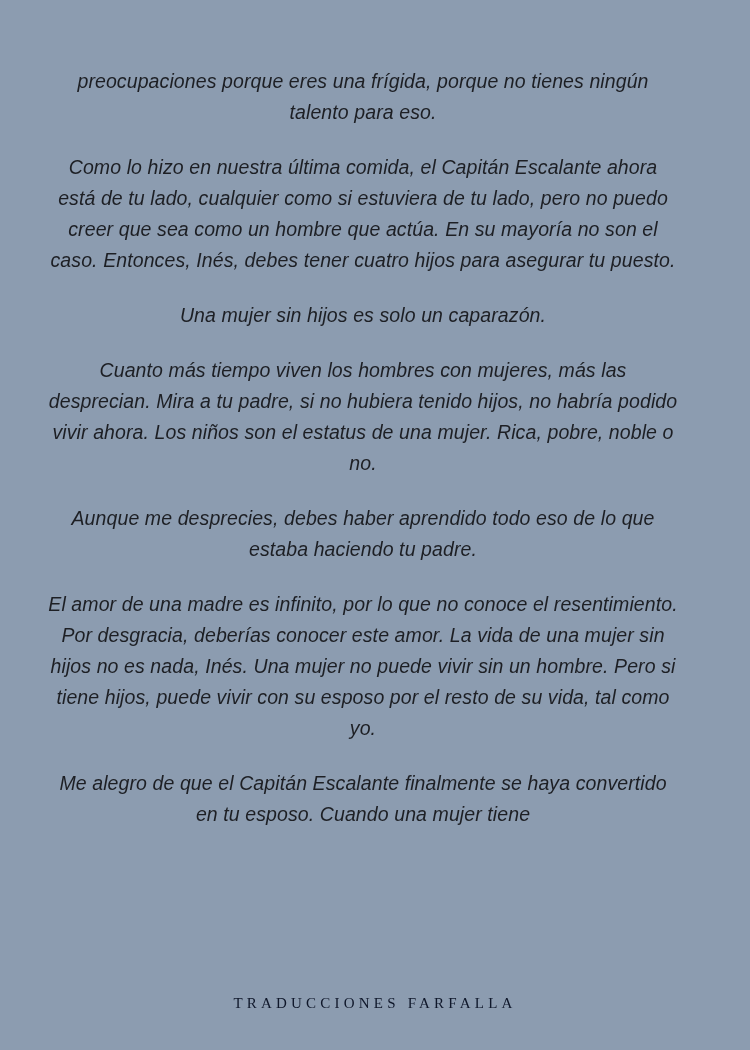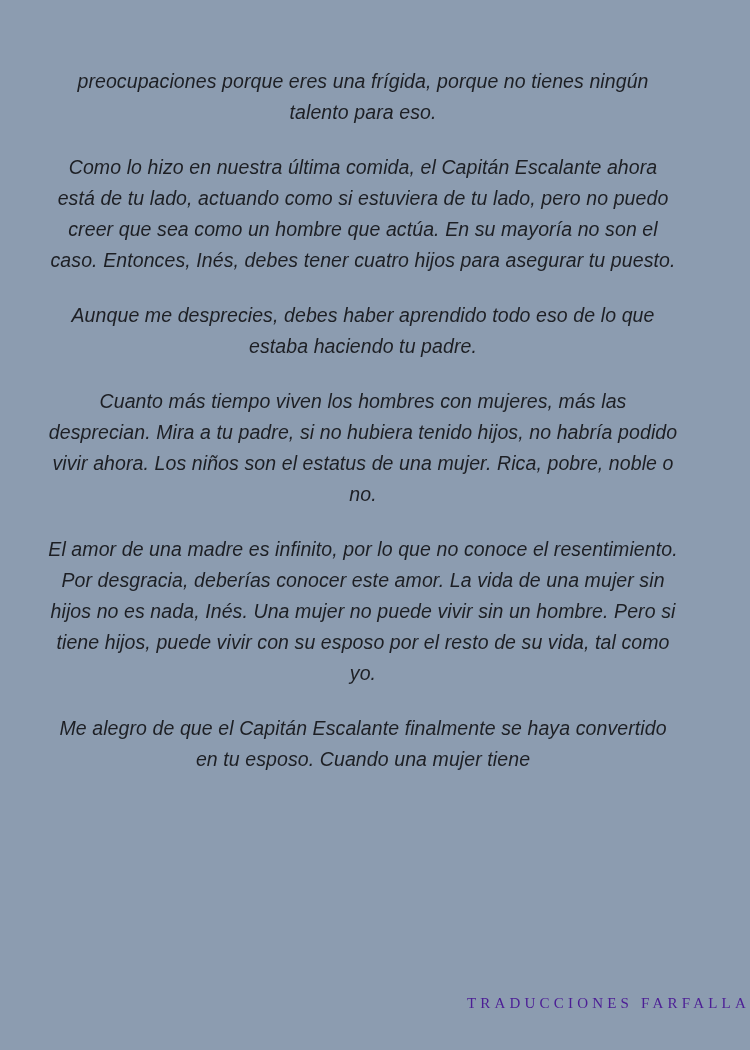--- a/index.html
+++ b/index.html
@@ -36,33 +36,34 @@
     font-family: "Liberation Sans", sans-serif;
   }
   .para.tight {
     margin-bottom: 23px;
   }
   #footer {
     position: absolute;
     left: 0;
     right: 0;
     bottom: 38px;
-    text-align: right;
-    color: #4c1d95;
+    text-align: center;
+    color: #0f172a;
     font-size: 15px;
     letter-spacing: 4.2px;
     font-family: "Liberation Serif", serif;
     font-style: normal;
   }
 </style>
 </head>
 <body>
 
 <div id="page">
   <p class="para">preocupaciones porque eres una frígida, porque no tienes ningún talento para eso.</p>
-  <p class="para">Como lo hizo en nuestra última comida, el Capitán Escalante ahora está de tu lado, actuando como si estuviera de tu lado, pero no puedo creer que sea como un hombre que actúa. En su mayoría no son el caso. Entonces, Inés, debes tener cuatro hijos para asegurar tu puesto.</p>
+  <p class="para">Como lo hizo en nuestra última comida, el Capitán Escalante ahora está de tu lado, cualquier como si estuviera de tu lado, pero no puedo creer que sea como un hombre que actúa. En su mayoría no son el caso. Entonces, Inés, debes tener cuatro hijos para asegurar tu puesto.</p>
+  <p class="para">Una mujer sin hijos es solo un caparazón.</p>
+  <p class="para">Cuanto más tiempo viven los hombres con mujeres, más las desprecian. Mira a tu padre, si no hubiera tenido hijos, no habría podido vivir ahora. Los niños son el estatus de una mujer. Rica, pobre, noble o no.</p>
   <p class="para">Aunque me desprecies, debes haber aprendido todo eso de lo que estaba haciendo tu padre.</p>
-  <p class="para">Cuanto más tiempo viven los hombres con mujeres, más las desprecian. Mira a tu padre, si no hubiera tenido hijos, no habría podido vivir ahora. Los niños son el estatus de una mujer. Rica, pobre, noble o no.</p>
   <p class="para">El amor de una madre es infinito, por lo que no conoce el resentimiento. Por desgracia, deberías conocer este amor. La vida de una mujer sin hijos no es nada, Inés. Una mujer no puede vivir sin un hombre. Pero si tiene hijos, puede vivir con su esposo por el resto de su vida, tal como yo.</p>
   <p class="para tight">Me alegro de que el Capitán Escalante finalmente se haya convertido en tu esposo. Cuando una mujer tiene</p>
 </div>
 
 <div id="footer">TRADUCCIONES FARFALLA</div>
 
 </body></html>

